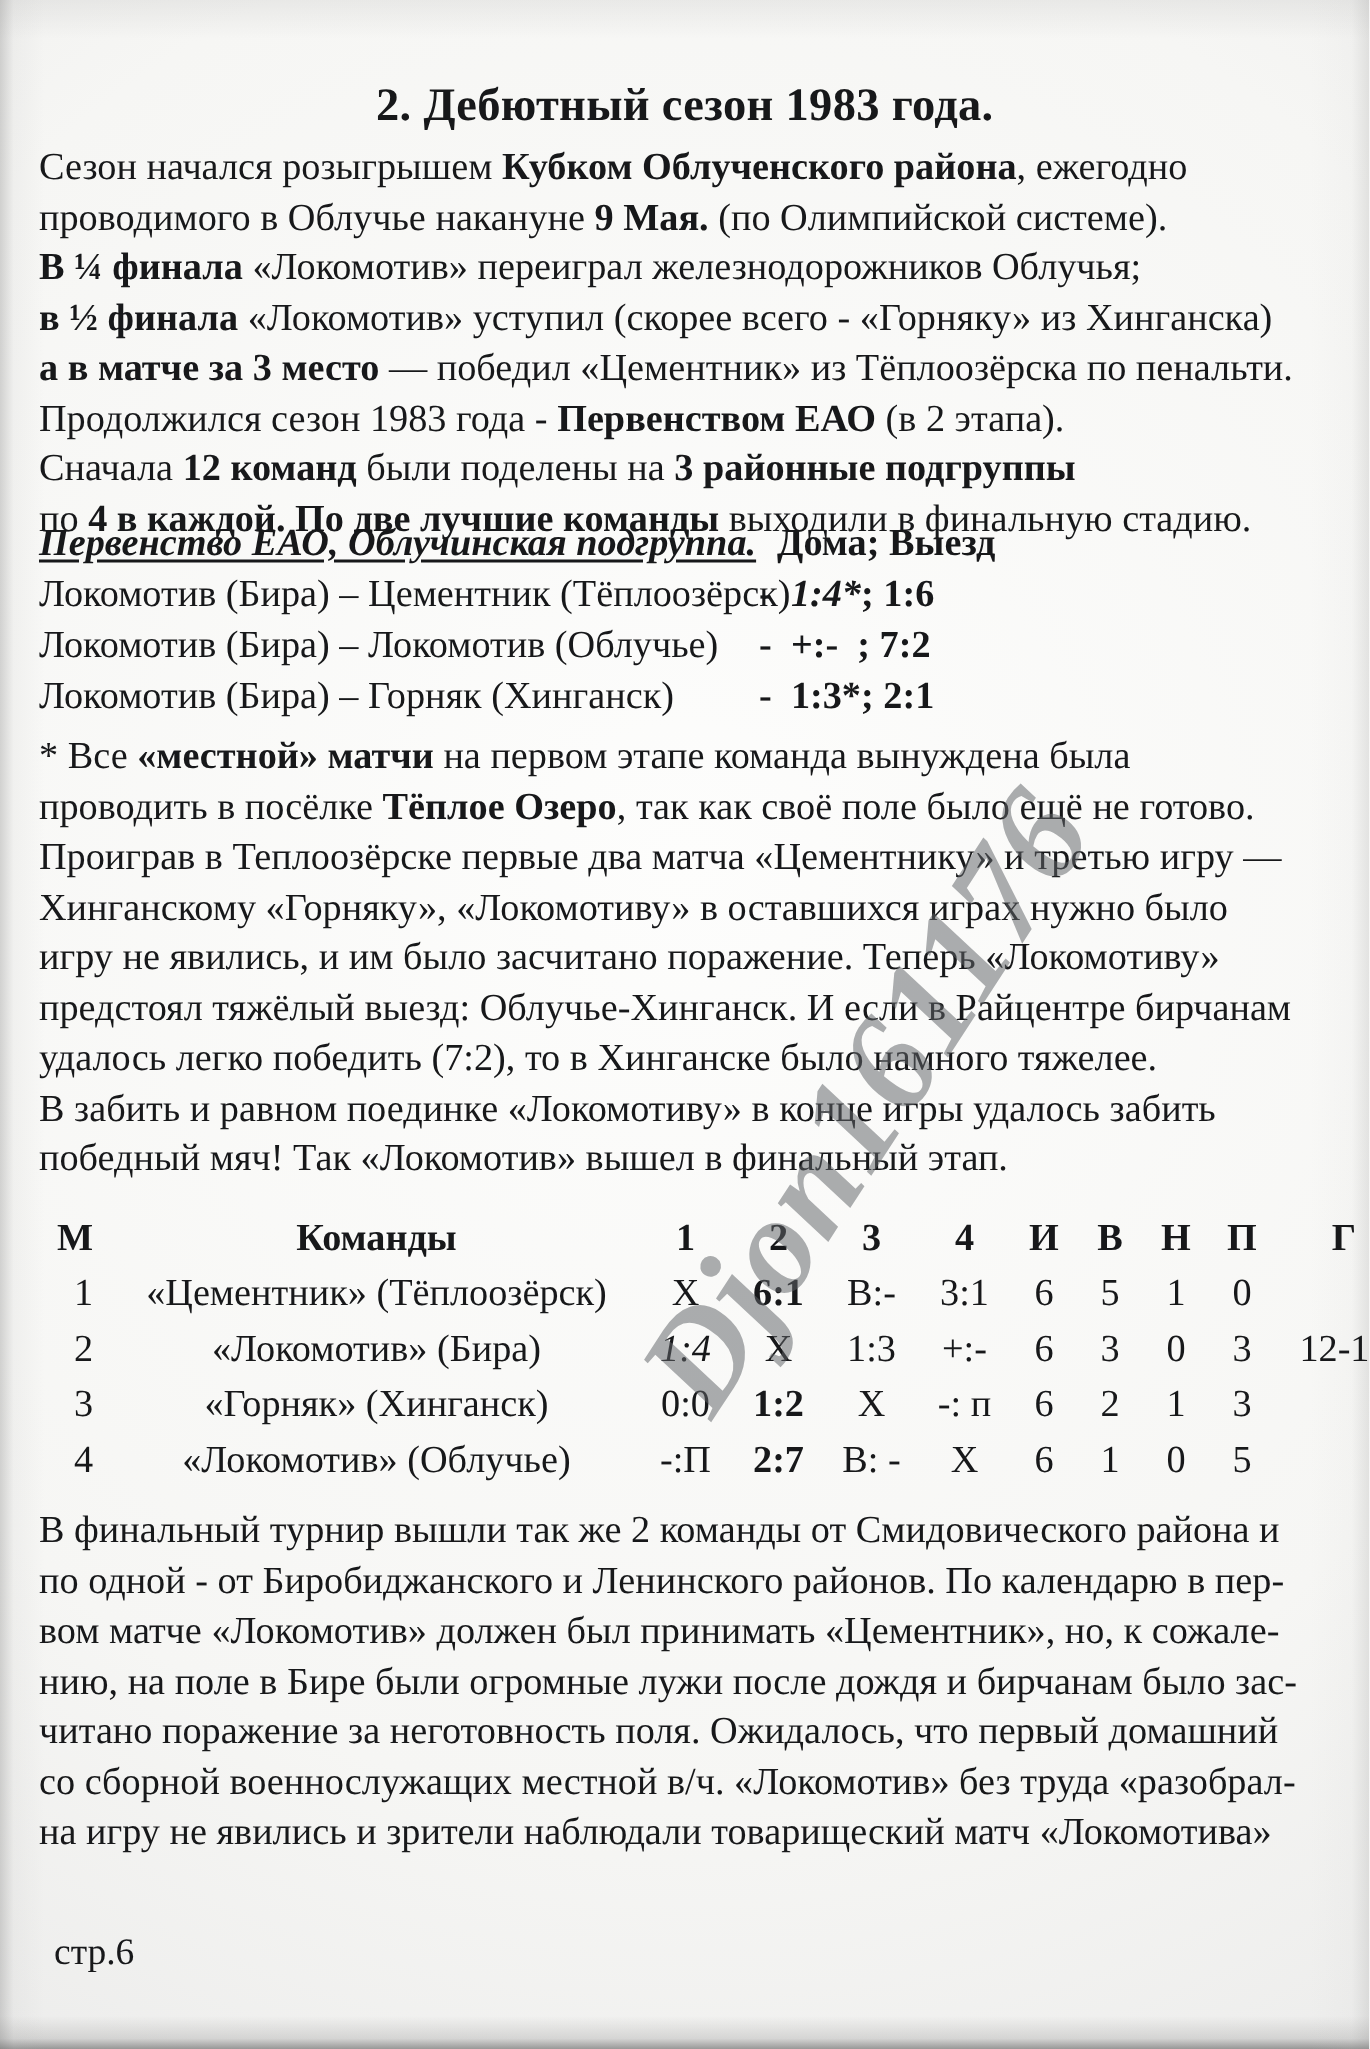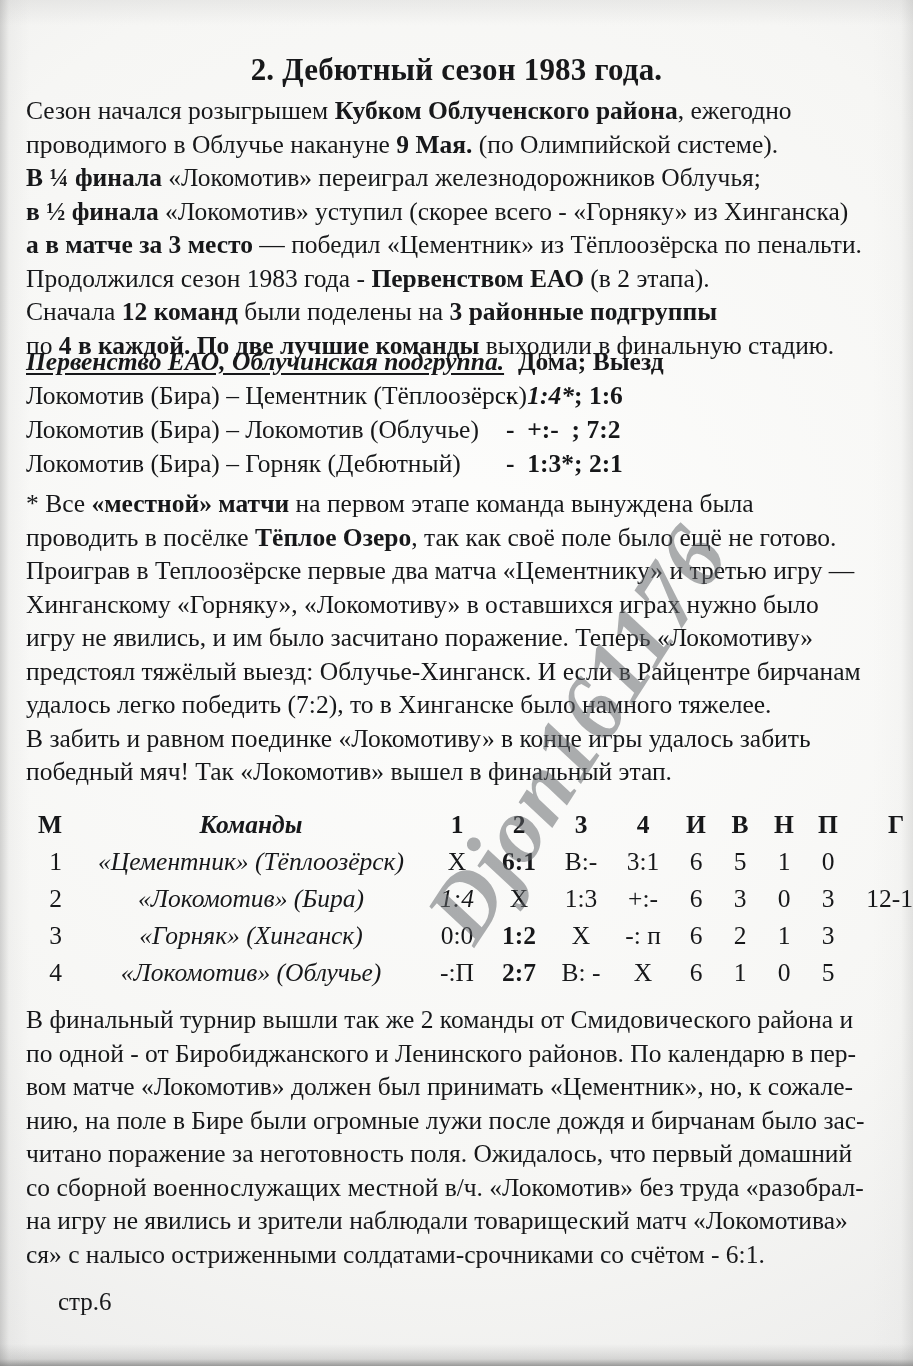--- a/index.html
+++ b/index.html
@@ -114,34 +114,33 @@
   #standings td, #standings th {
     padding: 0;
     border: 0;
     font-weight: normal;
     text-align: center;
     vertical-align: baseline;
     white-space: nowrap;
   }
   #standings thead th { font-weight: bold; }
   .col-pos   { width: 36px;  text-align: right !important; padding-right: 6px !important; }
-  .col-team  { width: 350px; text-align: right; padding-left: 8px !important; font-style: italic; }
+  .col-team  { width: 350px; text-align: right; padding-left: 8px !important; }
   .col-h     { width: 62px; }
   .col-stat  { width: 44px; }
   .col-gd    { width: 92px; }
   tr.highlight td { font-weight: bold; }
   tr.highlight td.self-italic { font-style: italic; }
 
   
   #page-mark {
     position: absolute;
     left: 36px;
     top: 1288px;
     font-size: 25px;
-    margin-left: 22px;
   }
 
   
   #watermark {
     position: absolute;
     left: 404px;
     top: 902px;
     z-index: 5;
     font-family: "Liberation Serif", "DejaVu Serif", serif;
     font-style: italic;
@@ -187,21 +186,21 @@
       <div id="fixture-rows">
           <div class="fix-row">
             <span class="match">Локомотив (Бира) – Цементник (Тёплоозёрск)</span>
             <span class="result"><span>-  </span><span class="it">1:4*</span><span>; </span><span>1:6</span></span>
           </div>
           <div class="fix-row">
             <span class="match">Локомотив (Бира) – Локомотив (Облучье)</span>
             <span class="result"><span>-  </span><span>+:-</span><span>  ; </span><span>7:2</span></span>
           </div>
           <div class="fix-row">
-            <span class="match">Локомотив (Бира) – Горняк (Дебютный)</span>
+            <span class="match">Локомотив (Бира) – Горняк (Хинганск)</span>
             <span class="result"><span>-  </span><span>1:3*</span><span>; </span><span>2:1</span></span>
           </div>
         </div>
     </div>
 
     <div class="para-block" id="note" style="top:487px;">
         <div class="line"><span>      * </span><span>Все </span><span class="b">«местной» матчи</span><span> на первом этапе команда вынуждена была</span></div>
         <div class="line"><span>проводить в посёлке </span><span class="b">Тёплое Озеро</span><span>, так как своё поле было ещё не готово.</span></div>
         <div class="line"><span>Проиграв в Теплоозёрске первые два матча «Цементнику» и третью игру —</span></div>
         <div class="line"><span>Хинганскому «Горняку», «Локомотиву» в оставшихся играх нужно было</span></div>
@@ -288,20 +287,19 @@
     </div>
 
     <div class="para-block" id="closing" style="top:1003px;">
         <div class="line"><span>В финальный турнир вышли так же 2 команды от Смидовического района  и</span></div>
         <div class="line"><span>по одной - от Биробиджанского и Ленинского районов. По календарю в пер-</span></div>
         <div class="line"><span>вом матче «Локомотив» должен был принимать «Цементник», но, к сожале-</span></div>
         <div class="line"><span>нию, на поле в Бире были огромные лужи после дождя и бирчанам было зас-</span></div>
         <div class="line"><span>читано поражение за неготовность поля. Ожидалось, что первый домашний</span></div>
         <div class="line"><span>со сборной военнослужащих местной в/ч. «Локомотив» без труда «разобрал-</span></div>
         <div class="line"><span>на игру не явились и зрители наблюдали товарищеский матч «Локомотива»</span></div>
-        <div class="line"><span>ся» с налысо остриженными солдатами-срочниками со счётом - 6:1.</span></div>
       </div>
 
     <div id="page-mark">стр.6</div>
   </div>
 
   <div id="watermark">Djon161176</div>
 </div>
 
 </body></html>

